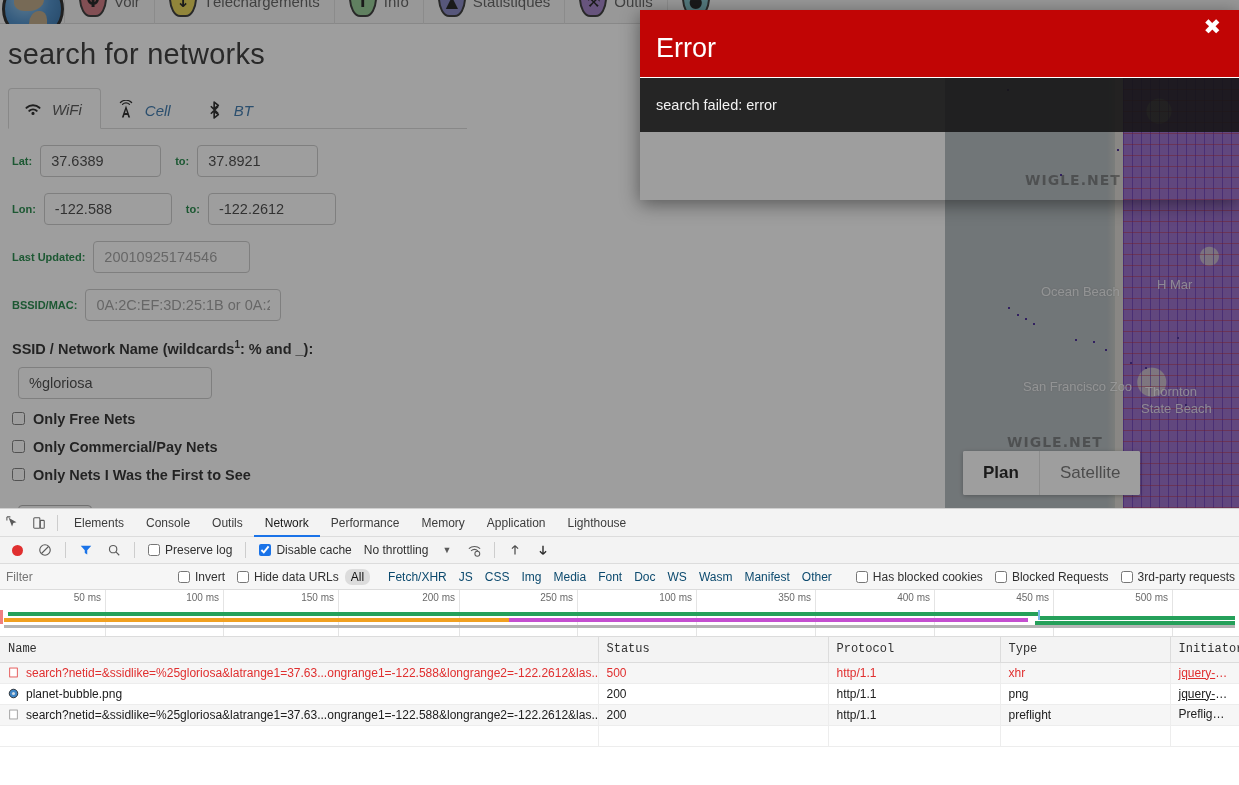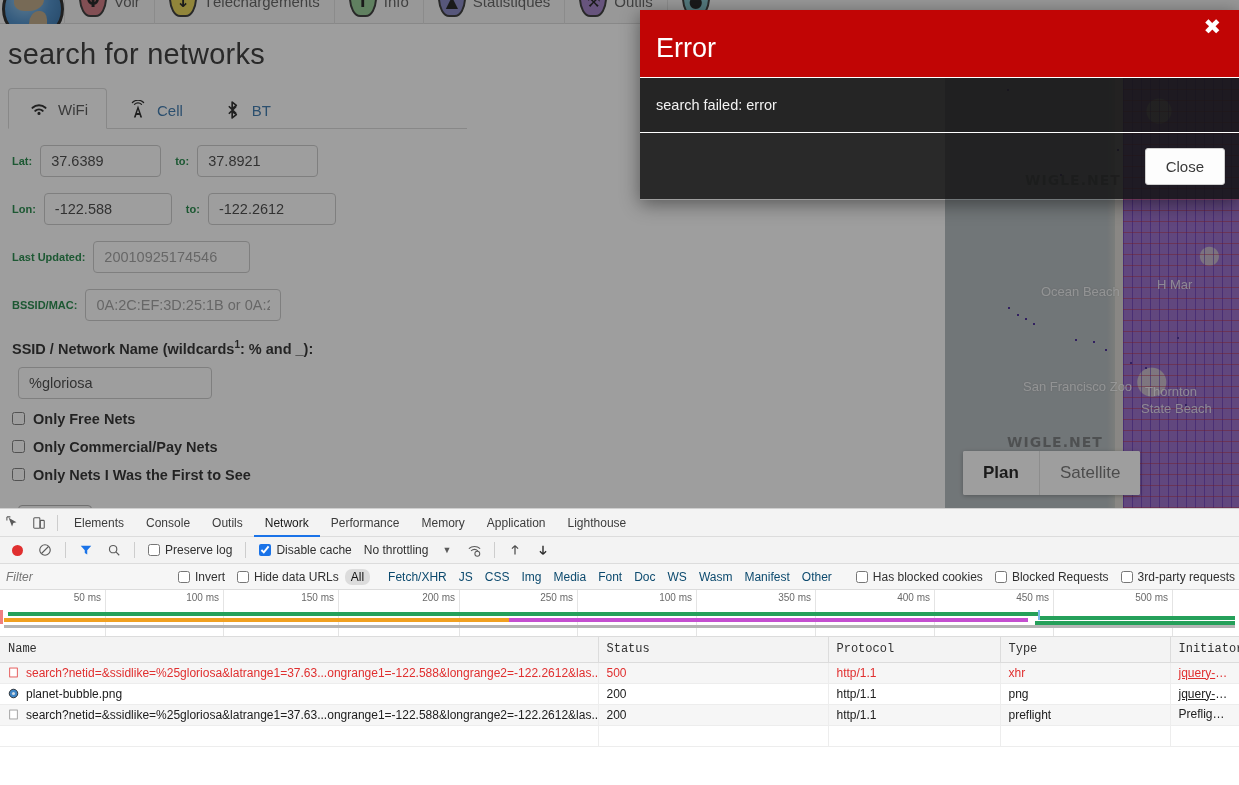--- a/index.html
+++ b/index.html
@@ -76,24 +76,24 @@
   .panel-left { position: absolute; left: 0; top: 0; width: 470px; padding: 0 0 0 8px; }
 
   h1.search-title {
     font-size: 29px; font-weight: normal; color: #2a2a2a;
     margin: 14px 0 16px 0; letter-spacing: .2px;
   }
 
   .tabs { display: flex; align-items: flex-end; border-bottom: 1px solid #d7d7d7; width: 459px; }
   .tab {
     display: flex; align-items: center; gap: 9px;
-    padding: 10px 18px 9px 20px;
+    padding: 10px 18px 9px 14px;
     font-size: 15px; color: #2f6fa8; cursor: pointer;
     border: 1px solid transparent; border-bottom: none;
-    position: relative; top: 1px;
+    position: relative; top: 1px; font-style: italic;
   }
   .tab.active {
     color: #4a4a4a;
     background: #fff;
     border-color: #d7d7d7;
     border-top-left-radius: 4px; border-top-right-radius: 4px;
     border-bottom: 1px solid #fff;
   }
   .tab .ticon { width: 20px; height: 20px; display: block; }
 
@@ -269,21 +269,20 @@
   .caret-d { font-size: 9px; color: #5a5a5a; }
 
   .dt-filterbar {
     height: 26px; display: flex; align-items: center;
     border-bottom: 1px solid #dcdcdc; background: #f6f6f6; flex: 0 0 auto;
   }
   .filter-input {
     width: 160px; height: 18px; border: none; background: transparent;
     font-size: 12px; color: #9b9b9b; padding: 0 6px; outline: none;
     font-family: "Liberation Sans", sans-serif;
-    font-style: italic;
   }
   .fb-sep { width: 1px; height: 16px; background: #d5d5d5; margin: 0 6px; }
   .ftype { padding: 1px 6px; border-radius: 7px; font-size: 12px; cursor: pointer; color: #0c4a6e; }
   .ftype.sel { background: #dcdcdc; color: #111; }
 
   .dt-overview {
     height: 47px; position: relative; border-bottom: 1px solid #dcdcdc;
     background: #fff; flex: 0 0 auto; overflow: hidden;
   }
   .ov-tick {
@@ -491,23 +490,20 @@
     <div id="dim"></div>
   </div>
 
   <div id="modal">
     <div class="m-head">
       <div class="m-title">Error</div>
       <button class="m-close">✖</button>
     </div>
     <div class="m-body">
       <div class="m-msg">search failed: error</div>
-    </div>
-    <div class="m-foot">
-      <button class="m-close-btn">Close</button>
     </div>
   </div>
 
   <div id="devtools">
 
     <div class="dt-tabbar">
       <div class="dt-ico-btn">
         <svg width="14" height="14" viewBox="0 0 16 16">
             <path d="M3 2l9 5-3.6 1.1L6.9 12 3 2z" fill="#5a5a5a"></path>
             <path d="M1 1h4M1 1v4" stroke="#5a5a5a" stroke-width="1.2" fill="none"></path>

